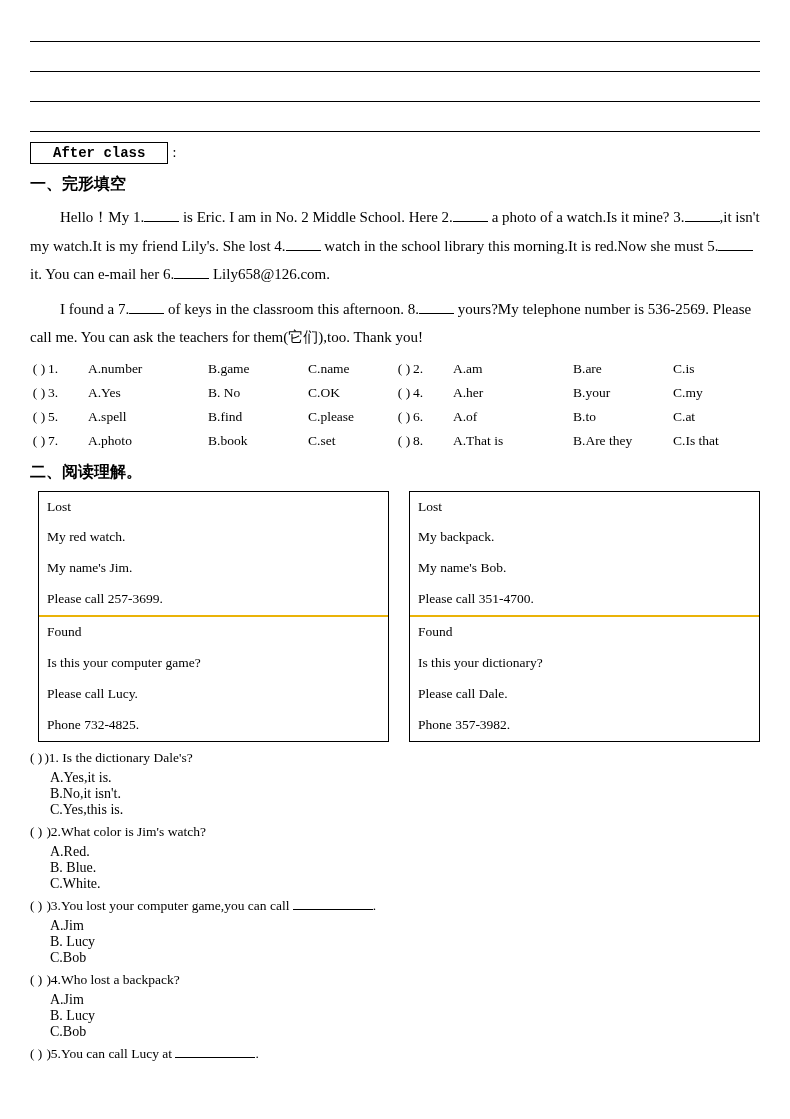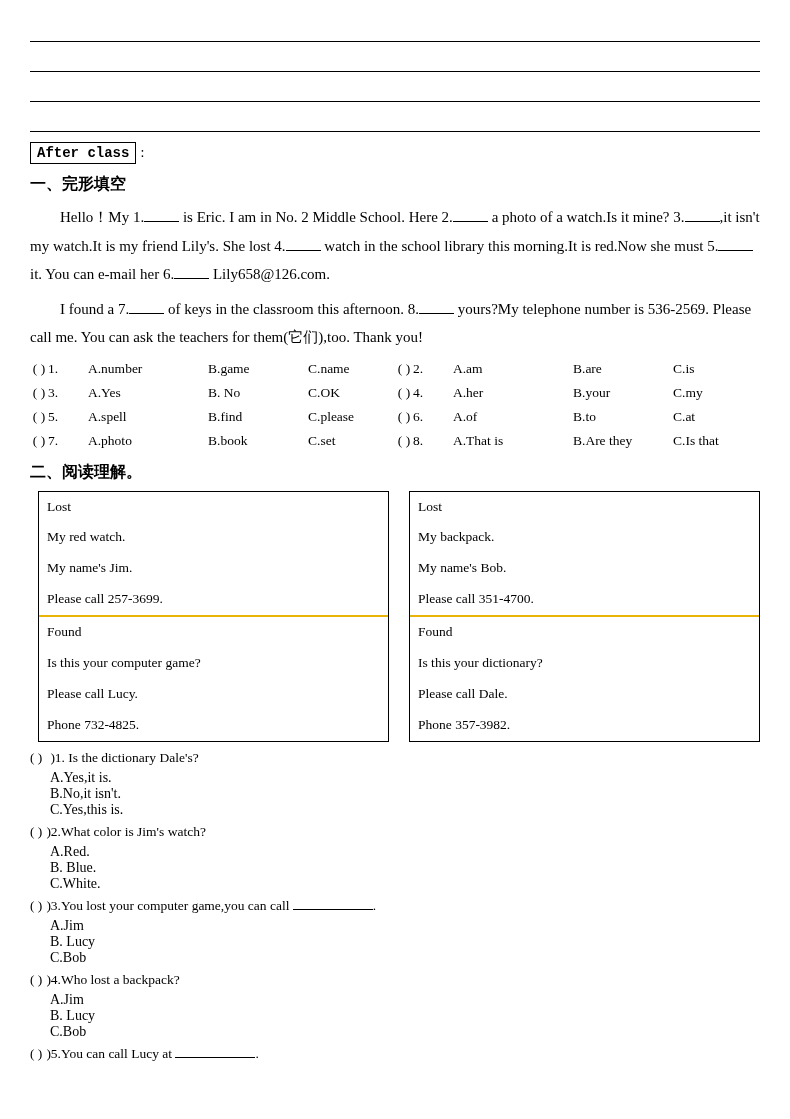--- a/index.html
+++ b/index.html
@@ -23,21 +23,21 @@
       border-bottom: 1px solid #000;
       height: 22px;
       margin-bottom: 8px;
     }
     .after-class-section {
       margin-top: 10px;
     }
     .after-class-label {
       display: inline-block;
       border: 1px solid #000;
-      padding: 2px 6px;
+      padding: 2px 22px;
       font-family: "Courier New", monospace;
       font-weight: bold;
       font-size: 14px;
       margin-right: 4px;
       text-align: center;
     }
     .section-header {
       display: flex;
       align-items: center;
       margin-bottom: 8px;
@@ -248,21 +248,21 @@
         <div class="notice-row">Is this your dictionary?</div>
         <div class="notice-row">Please call Dale.</div>
         <div class="notice-row">Phone 357-3982.</div>
       </div>
     </div>
 
     <div class="reading-choices">
 
       <div class="reading-choice-row">
         <span>(    )</span>
-        <span style="margin-left:8px;">)1. Is the dictionary Dale's?</span>
+        <span style="margin-left:2px;">)1. Is the dictionary Dale's?</span>
       </div>
       <div class="reading-choice-options">
         <span class="opt">A.Yes,it is.</span>
         <span class="opt-b">B.No,it isn't.</span>
         <span class="opt-c">C.Yes,this is.</span>
       </div>
 
       <div class="reading-choice-row" style="margin-top:6px;">
         <span>(    )</span>
         <span style="margin-left:4px;">)2.What color is Jim's watch?</span>

